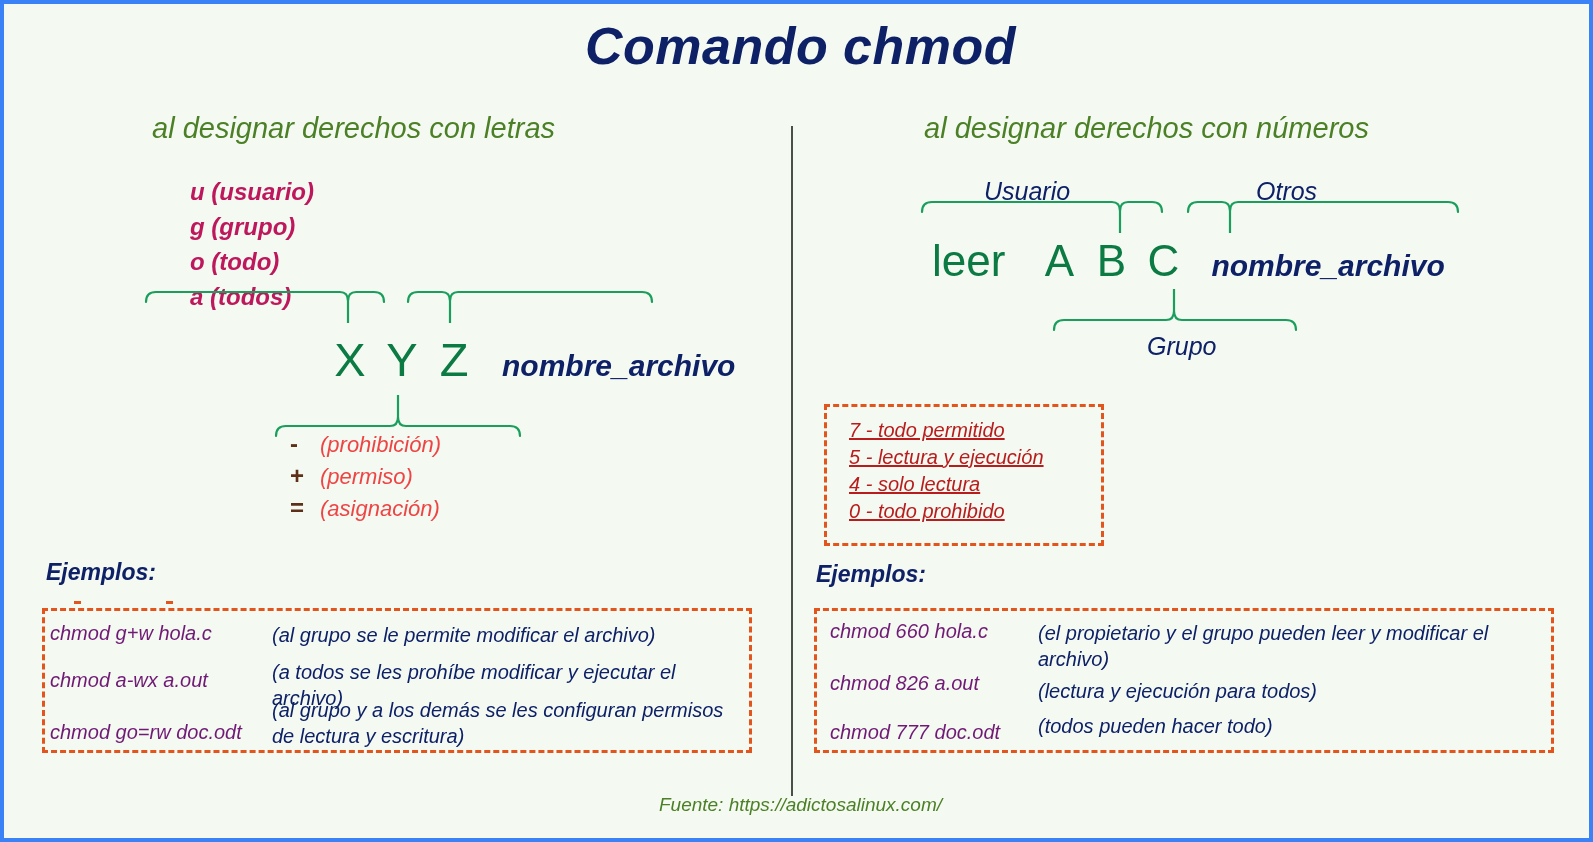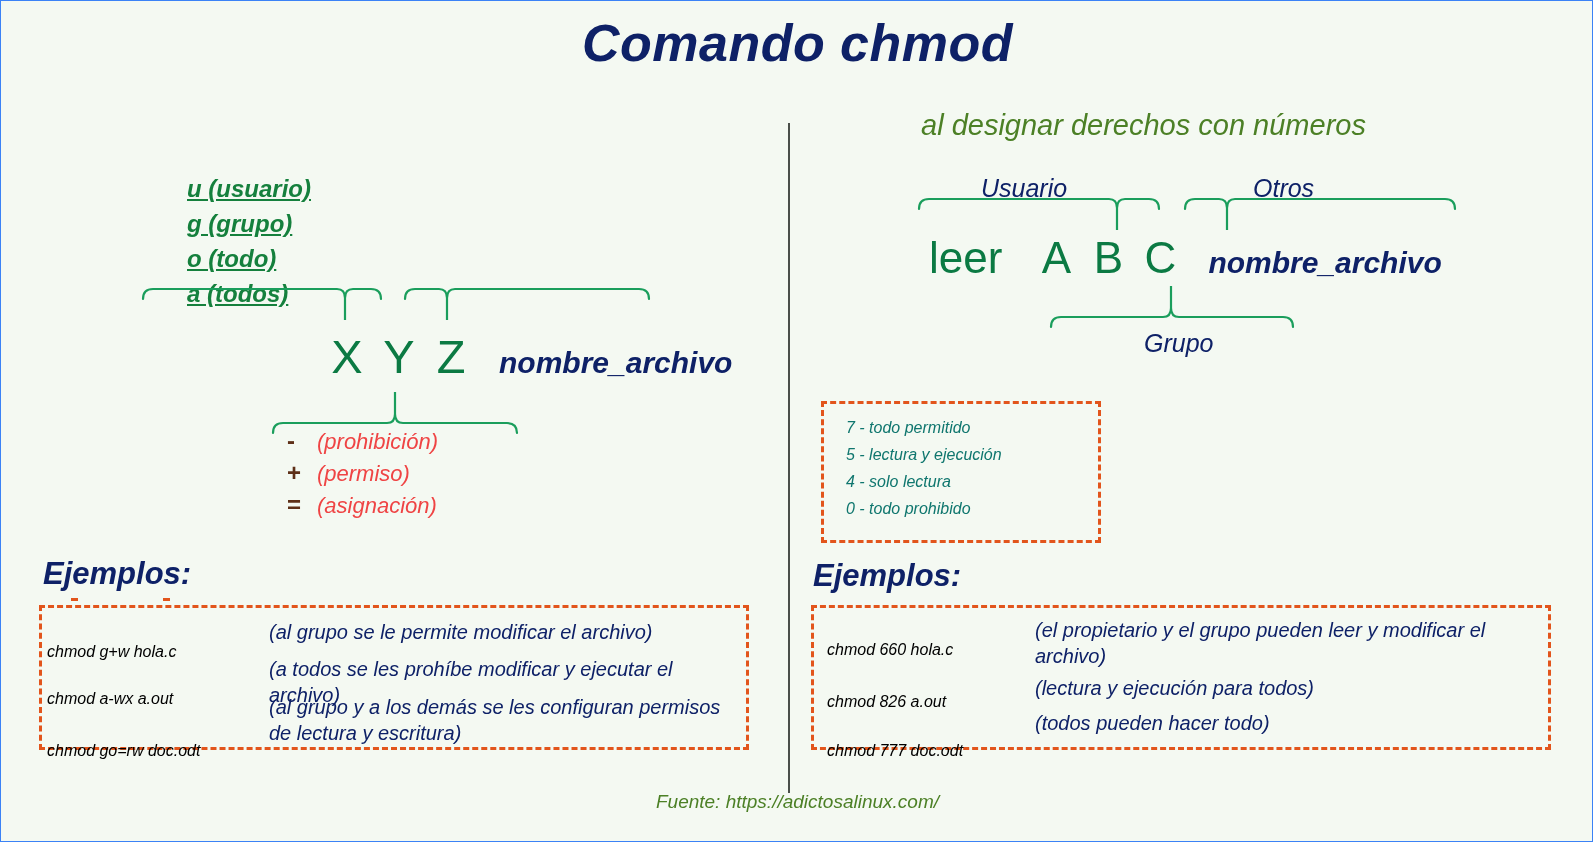--- a/index.html
+++ b/index.html
@@ -5,21 +5,21 @@
   html, body {
     margin: 0;
     padding: 0;
     background: #ffffff;
   }
   #page {
     position: relative;
     width: 1593px;
     height: 842px;
     background: #f4f9f2;
-    border: 1px solid #3b82f6;
+    border: 4px solid #3b82f6;
     box-sizing: border-box;
     overflow: hidden;
     font-family: "Liberation Sans", sans-serif;
   }
 
   
   #title {
     position: absolute;
     left: 0;
     top: 12px;
@@ -48,24 +48,23 @@
     font-size: 29px;
     font-style: italic;
     color: #4c8026;
     white-space: nowrap;
   }
   #header-left  { left: 148px; top: 108px; }
   #header-right { left: 920px; top: 108px; }
 
   
   .navy {
-    color: #15803d;
-    font-style: italic;
-    font-weight: bold;
-    text-decoration: underline;
+    color: #be185d;
+    font-style: italic;
+    font-weight: bold;
   }
 
   
   #who-list {
     position: absolute;
     left: 186px;
     top: 170px;
     font-size: 24px;
     line-height: 35px;
     white-space: nowrap;
@@ -179,31 +178,32 @@
     position: absolute;
     left: 820px;
     top: 400px;
     width: 280px;
     height: 142px;
     border: 3px dashed #e2551c;
     box-sizing: border-box;
   }
   #num-box .inner {
     padding: 10px 0 0 22px;
-    font-size: 16px;
+    font-size: 20px;
     line-height: 27px;
-    color: #0f766e;
-    font-style: italic;
-    white-space: nowrap;
+    color: #b91c1c;
+    font-style: italic;
+    white-space: nowrap;
+    text-decoration: underline;
   }
 
   
   .ejemplos {
     position: absolute;
-    font-size: 31px;
+    font-size: 23px;
     font-style: italic;
     font-weight: bold;
     color: #0e2167;
   }
   #ej-left  { left: 42px;  top: 555px; }
   #ej-right { left: 812px; top: 557px; }
 
   
   .ex-box {
     position: absolute;
@@ -212,24 +212,23 @@
   }
   #ex-box-left  { left: 38px;  top: 604px; width: 710px; height: 145px; }
   #ex-box-right { left: 810px; top: 604px; width: 740px; height: 145px; }
 
   .ex-row {
     position: absolute;
     display: flex;
     white-space: nowrap;
   }
   .ex-cmd {
-    color: #000000;
-    font-style: italic;
-    font-size: 16px;
-    margin-top: 24px;
+    color: #701a75;
+    font-style: italic;
+    font-size: 20px;
   }
   .ex-desc {
     color: #0e2167;
     font-style: italic;
     font-size: 20px;
     line-height: 26px;
     white-space: normal;
   }
 
   
@@ -270,20 +269,21 @@
 </style>
 </head>
 <body>
 
 <div id="page">
 
   <div id="title">Comando chmod</div>
 
   <div id="divider"></div>
 
+  <div class="col-header" id="header-left">al designar derechos con letras</div>
   <div class="col-header" id="header-right">al designar derechos con números</div>
 
   <div id="who-list">
     <div class="navy">u (usuario)</div>
     <div class="navy">g (grupo)</div>
     <div class="navy">o (todo)</div>
     <div class="navy">a (todos)</div>
   </div>
 
 

